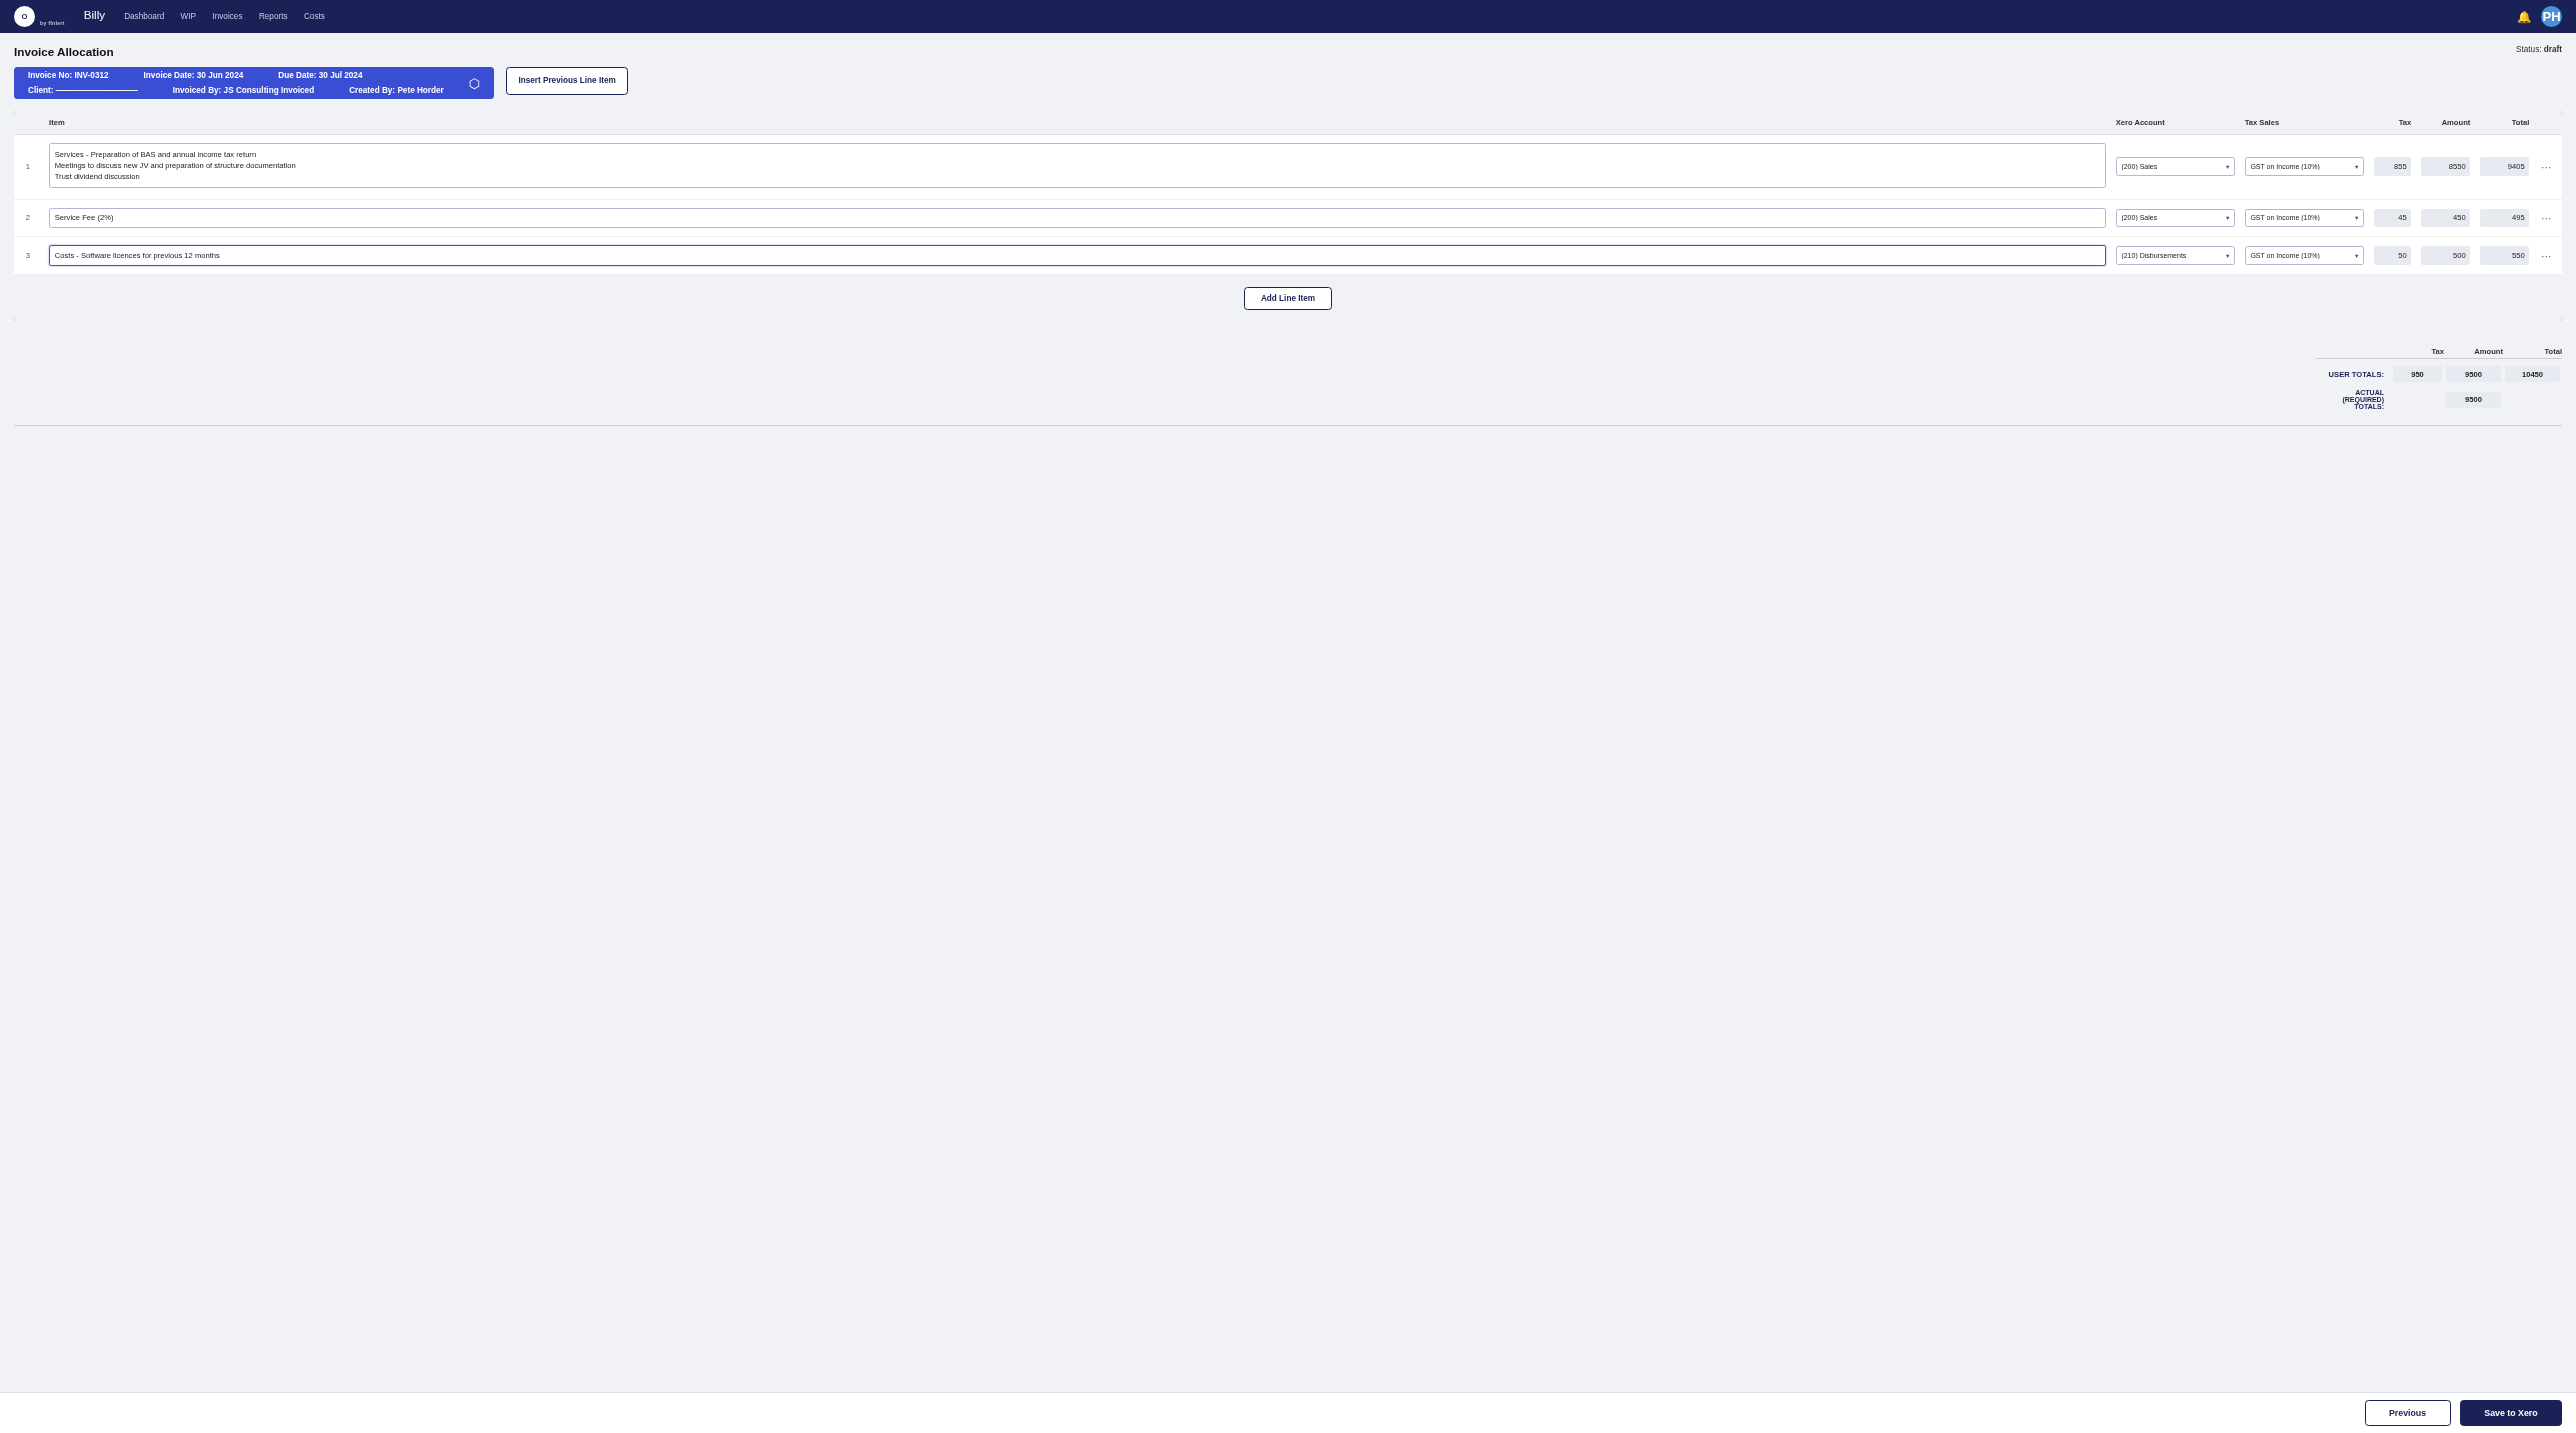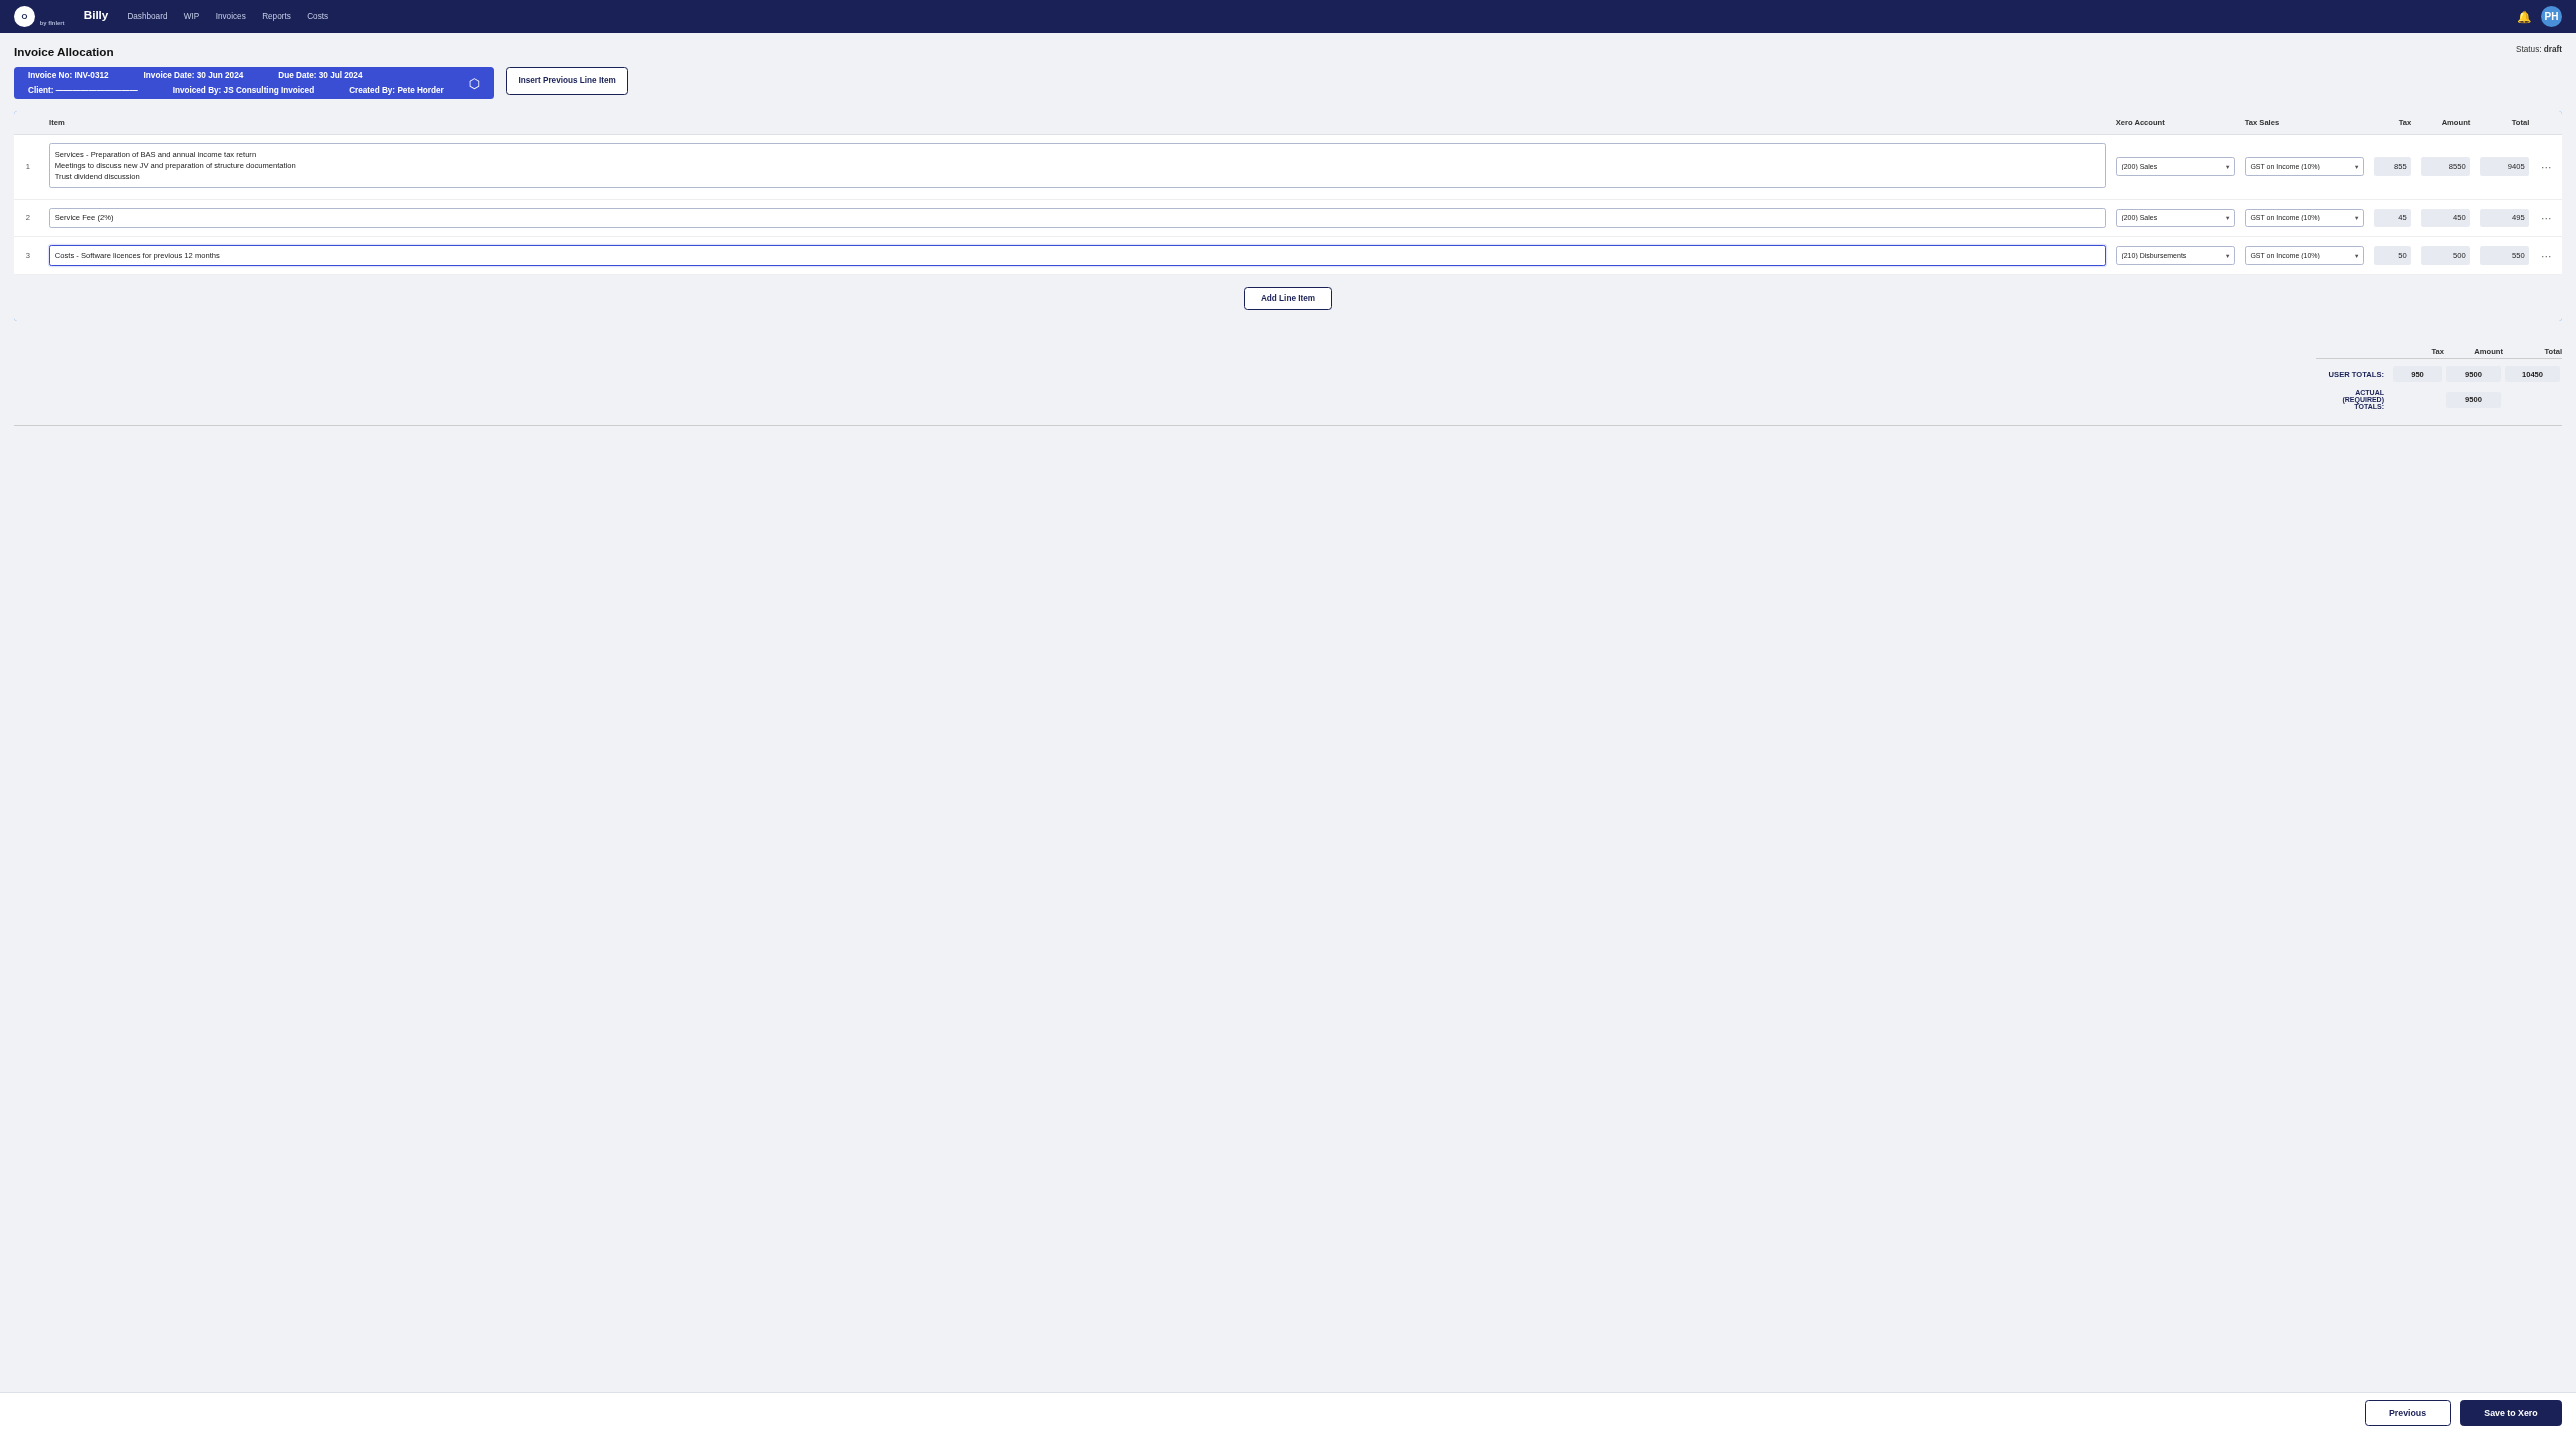--- a/index.html
+++ b/index.html
@@ -27,37 +27,37 @@
       border-radius: 50%;
       width: 21px;
       height: 21px;
       display: flex;
       align-items: center;
       justify-content: center;
       font-size: 7.6px;
       font-weight: bold;
       color: #1a2156;
     }
-    .brand-text { color: #fff; font-size: 11.7px; font-weight: 700; padding-left: 44px; }
+    .brand-text { color: #fff; font-size: 11.7px; font-weight: 400; padding-left: 44px; }
     .brand-sub { color: #aab4d4; font-size: 5.9px; display: block; margin-top: -2.3px; }
     .nav-links { display: flex; gap: 16.4px; flex: 1; }
     .nav-link { color: #c5cde8; text-decoration: none; font-size: 8.2px; font-weight: 500; }
     .nav-actions { display: flex; align-items: center; gap: 9.4px; margin-left: auto; }
     .bell-icon { color: #c5cde8; font-size: 11.7px; cursor: pointer; }
     .avatar {
       background: #4a90d9;
       border-radius: 50%;
       width: 21px;
       height: 21px;
       display: flex;
       align-items: center;
       justify-content: center;
       color: #fff;
       font-weight: bold;
-      font-size: 10px;
+      font-size: 13px;
       cursor: pointer;
     }
 
     
     .page { background: #f0f2f5; min-height: calc(100vh - 33px); padding: 11.7px 14px 47px; }
 
     .page-header {
       display: flex;
       align-items: flex-start;
       justify-content: space-between;

